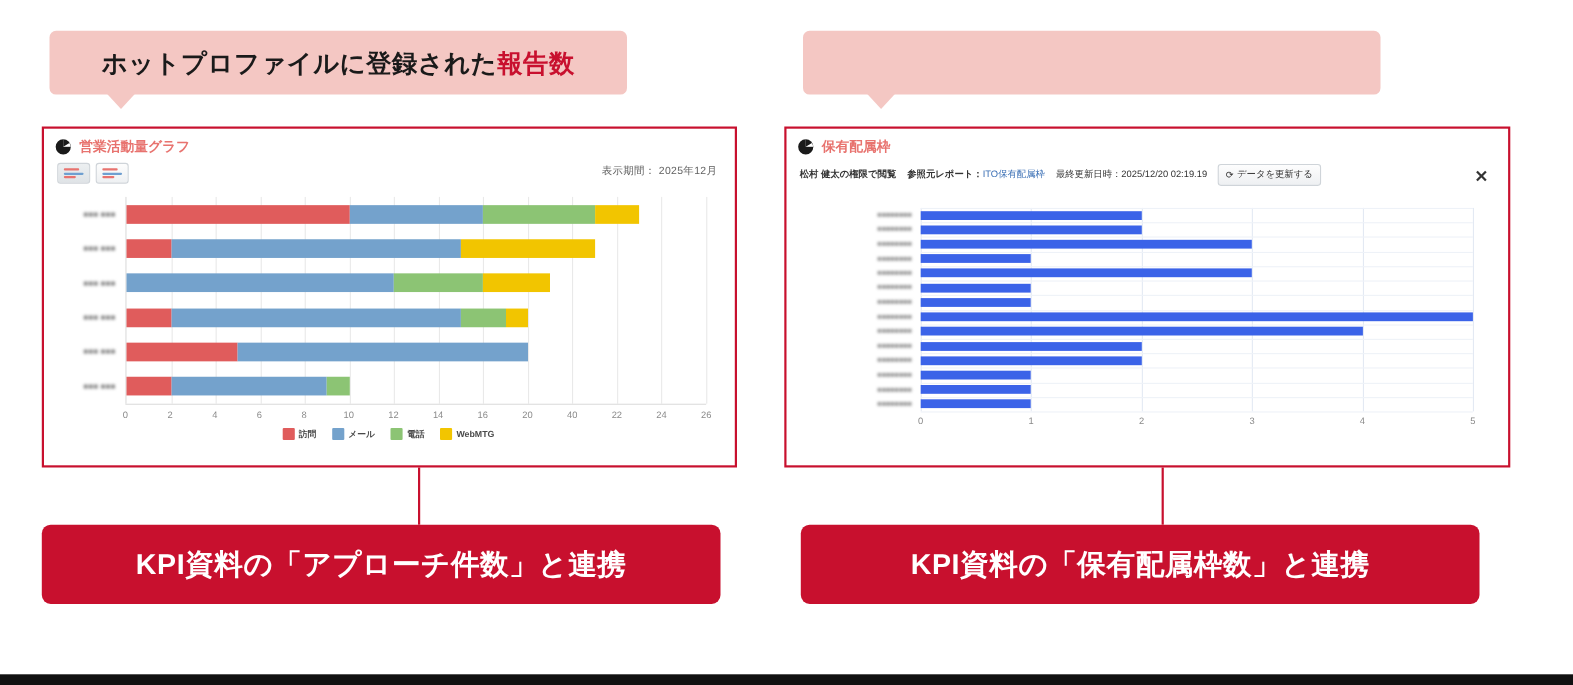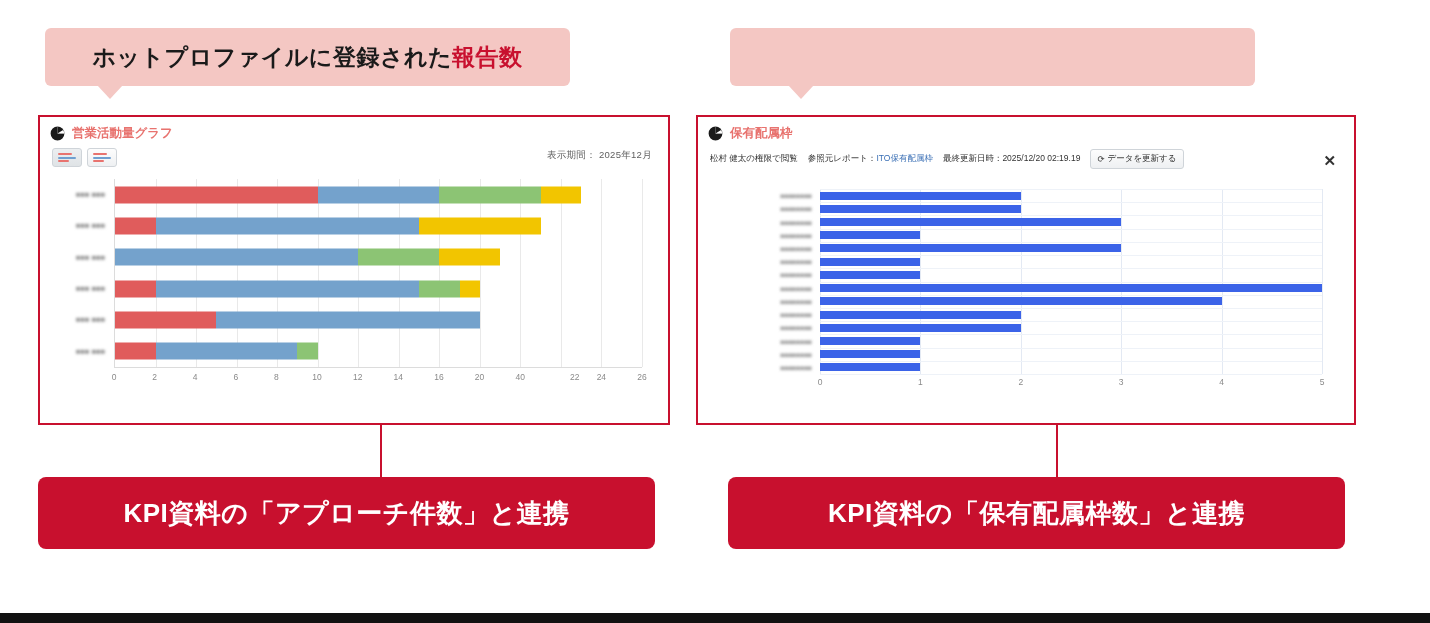--- a/index.html
+++ b/index.html
@@ -35,21 +35,21 @@
   #callout-right { left: 730px; top: 28px; width: 525px; height: 58px; }
   #callout-right .tail { left: 58px; }
 
   
   .panel {
     position: absolute;
     border: 2px solid #c8102e;
     background: #ffffff;
   }
   #panel-left  { left: 38px;  top: 115px; width: 632px; height: 310px; }
-  #panel-right { left: 696px; top: 115px; width: 660px; height: 310px; }
+  #panel-right { left: 713px; top: 115px; width: 660px; height: 310px; }
 
   .panel-title {
     display: flex; align-items: center; gap: 7px;
     padding: 8px 0 0 10px;
     font-size: 12.5px; font-weight: bold;
     color: #e8736f;
   }
   .pie-icon { width: 15px; height: 15px; position: relative; flex: 0 0 auto; }
 
   
@@ -114,21 +114,21 @@
   .lc-legend .item { display: flex; align-items: center; gap: 4px; }
   .lc-legend .sw { width: 11px; height: 11px; border-radius: 1px; }
   .lc-legend .txt { font-size: 8px; color: #4a4a4a; font-weight: bold; }
 
   
   .rp-subhead {
     display: flex; align-items: center; gap: 10px;
     padding: 7px 0 0 12px; font-size: 8.5px; color: #333;
     white-space: nowrap;
   }
-  .rp-subhead .b { font-weight: normal; }
+  .rp-subhead .b { font-weight: bold; }
   .rp-subhead .link { color: #3a6fb5; }
   .rp-refresh {
     border: 1px solid #cfd4d9; border-radius: 3px;
     background: linear-gradient(#fdfdfd, #eef0f2);
     font-size: 8.5px; color: #333; padding: 3px 6px;
     display: flex; align-items: center; gap: 3px;
   }
   .rp-close {
     position: absolute; right: 18px; top: 36px;
     font-size: 15px; color: #333; line-height: 1; font-weight: bold;
@@ -301,23 +301,41 @@
         <div class="lc-xtick" style="left: 7.69231%;">2</div>
         <div class="lc-xtick" style="left: 15.3846%;">4</div>
         <div class="lc-xtick" style="left: 23.0769%;">6</div>
         <div class="lc-xtick" style="left: 30.7692%;">8</div>
         <div class="lc-xtick" style="left: 38.4615%;">10</div>
         <div class="lc-xtick" style="left: 46.1538%;">12</div>
         <div class="lc-xtick" style="left: 53.8462%;">14</div>
         <div class="lc-xtick" style="left: 61.5385%;">16</div>
         <div class="lc-xtick" style="left: 69.2308%;">20</div>
         <div class="lc-xtick" style="left: 76.9231%;">40</div>
-        <div class="lc-xtick" style="left: 84.6154%; margin-left: 14px;">22</div>
+        <div class="lc-xtick" style="left: 84.6154%;">22</div>
         <div class="lc-xtick" style="left: 92.3077%;">24</div>
         <div class="lc-xtick" style="left: 100%;">26</div>
+      </div>
+    <div class="lc-legend" id="lc-legend">
+        <div class="item">
+          <span class="sw" style="background: rgb(224, 92, 92);"></span>
+          <span class="txt">訪問</span>
+        </div>
+        <div class="item">
+          <span class="sw" style="background: rgb(116, 162, 204);"></span>
+          <span class="txt">メール</span>
+        </div>
+        <div class="item">
+          <span class="sw" style="background: rgb(140, 196, 116);"></span>
+          <span class="txt">電話</span>
+        </div>
+        <div class="item">
+          <span class="sw" style="background: rgb(242, 197, 0);"></span>
+          <span class="txt">WebMTG</span>
+        </div>
       </div>
   </div>
 </div>
 
 <div class="panel" id="panel-right">
 
   <div class="panel-title">
     <span class="pie-icon">
       <svg width="15" height="15" viewBox="0 0 15 15">
         <path d="M7.5 7.5 L7.5 0.6 A6.9 6.9 0 0 1 14.4 7.5 Z" fill="#1a1a1a"></path>

